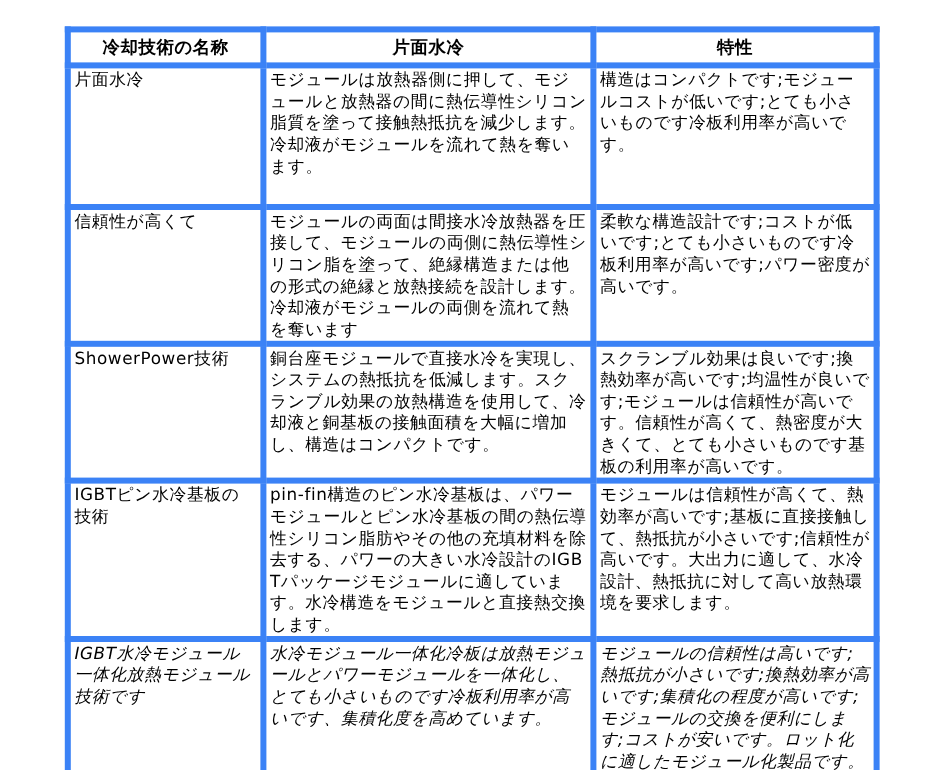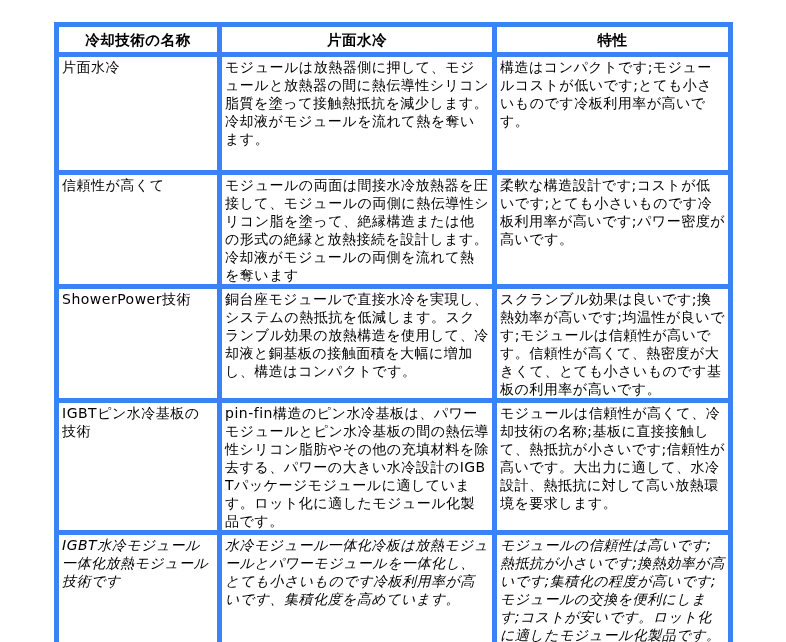--- a/index.html
+++ b/index.html
@@ -97,24 +97,24 @@
         </td>
       <td>
           <span class="cell-text">スクランブル効果は良いです;換熱効率が高いです;均温性が良いです;モジュールは信頼性が高いです。信頼性が高くて、熱密度が大きくて、とても小さいものです基板の利用率が高いです。</span>
         </td>
     </tr>
     <tr class="r4">
       <td>
           <span class="cell-text">IGBTピン水冷基板の技術</span>
         </td>
       <td>
-          <span class="cell-text">pin-fin構造のピン水冷基板は、パワーモジュールとピン水冷基板の間の熱伝導性シリコン脂肪やその他の充填材料を除去する、パワーの大きい水冷設計のIGBTパッケージモジュールに適しています。ロット化に適したモジュール化製品です。</span>
+          <span class="cell-text">pin-fin構造のピン水冷基板は、パワーモジュールとピン水冷基板の間の熱伝導性シリコン脂肪やその他の充填材料を除去する、パワーの大きい水冷設計のIGBTパッケージモジュールに適しています。水冷構造をモジュールと直接熱交換します。</span>
         </td>
       <td>
-          <span class="cell-text">モジュールは信頼性が高くて、冷却技術の名称;基板に直接接触して、熱抵抗が小さいです;信頼性が高いです。大出力に適して、水冷設計、熱抵抗に対して高い放熱環境を要求します。</span>
+          <span class="cell-text">モジュールは信頼性が高くて、熱効率が高いです;基板に直接接触して、熱抵抗が小さいです;信頼性が高いです。大出力に適して、水冷設計、熱抵抗に対して高い放熱環境を要求します。</span>
         </td>
     </tr>
     <tr class="r5">
       <td>
           <span class="cell-text">IGBT水冷モジュール一体化放熱モジュール技術です</span>
         </td>
       <td>
           <span class="cell-text">水冷モジュール一体化冷板は放熱モジュールとパワーモジュールを一体化し、とても小さいものです冷板利用率が高いです、集積化度を高めています。</span>
         </td>
       <td>

